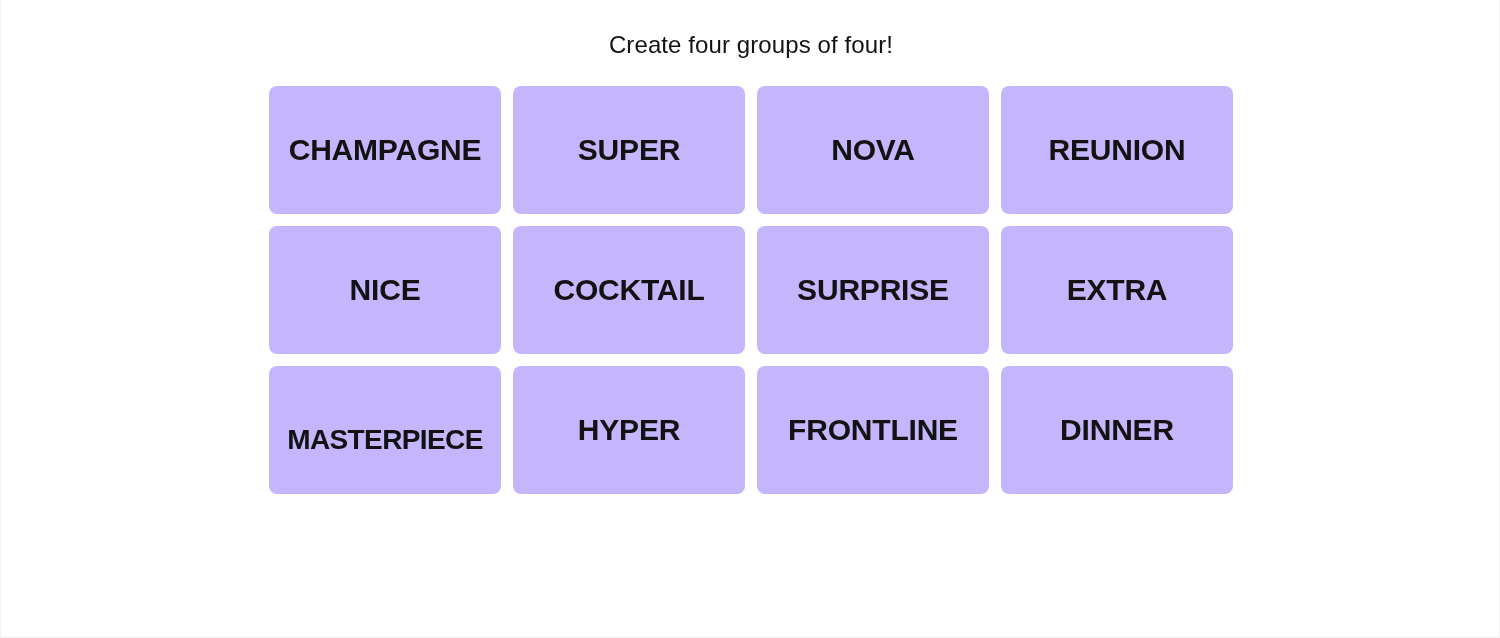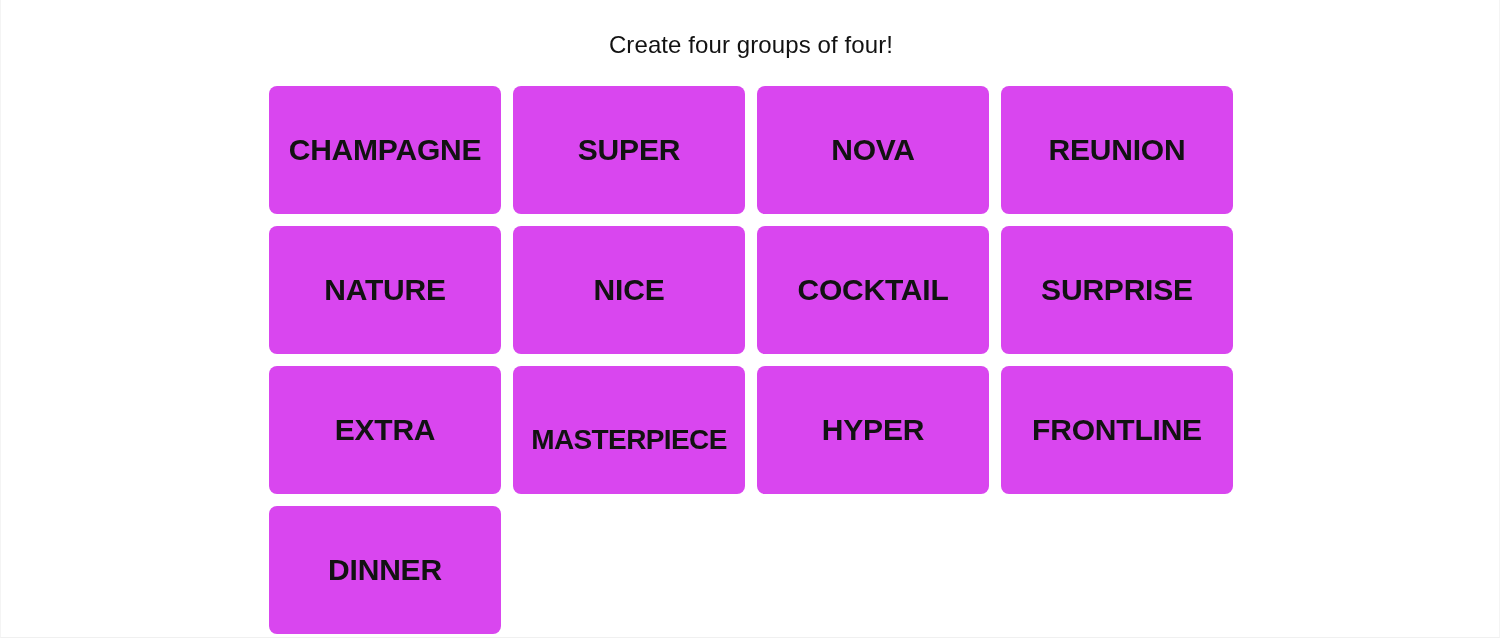--- a/index.html
+++ b/index.html
@@ -54,21 +54,21 @@
     margin-top: 25px;
     width: 964px;
     display: grid;
     grid-template-columns: repeat(4, 232px);
     grid-template-rows: repeat(4, 128px);
     column-gap: 12px;
     row-gap: 12px;
   }
 
   .tile {
-    background: #d946ef;
+    background: #c4b5fd;
     border: none;
     border-radius: 8px;
     display: flex;
     align-items: center;
     justify-content: center;
     padding: 0 6px;
     box-sizing: border-box;
     cursor: pointer;
     user-select: none;
     -webkit-user-select: none;
@@ -108,23 +108,20 @@
         <div class="tile" role="button" tabindex="0">
           <span class="tile-label">SUPER</span>
         </div>
         <div class="tile" role="button" tabindex="0">
           <span class="tile-label">NOVA</span>
         </div>
         <div class="tile" role="button" tabindex="0">
           <span class="tile-label">REUNION</span>
         </div>
         <div class="tile" role="button" tabindex="0">
-          <span class="tile-label">NATURE</span>
-        </div>
-        <div class="tile" role="button" tabindex="0">
           <span class="tile-label">NICE</span>
         </div>
         <div class="tile" role="button" tabindex="0">
           <span class="tile-label">COCKTAIL</span>
         </div>
         <div class="tile" role="button" tabindex="0">
           <span class="tile-label">SURPRISE</span>
         </div>
         <div class="tile" role="button" tabindex="0">
           <span class="tile-label">EXTRA</span>

